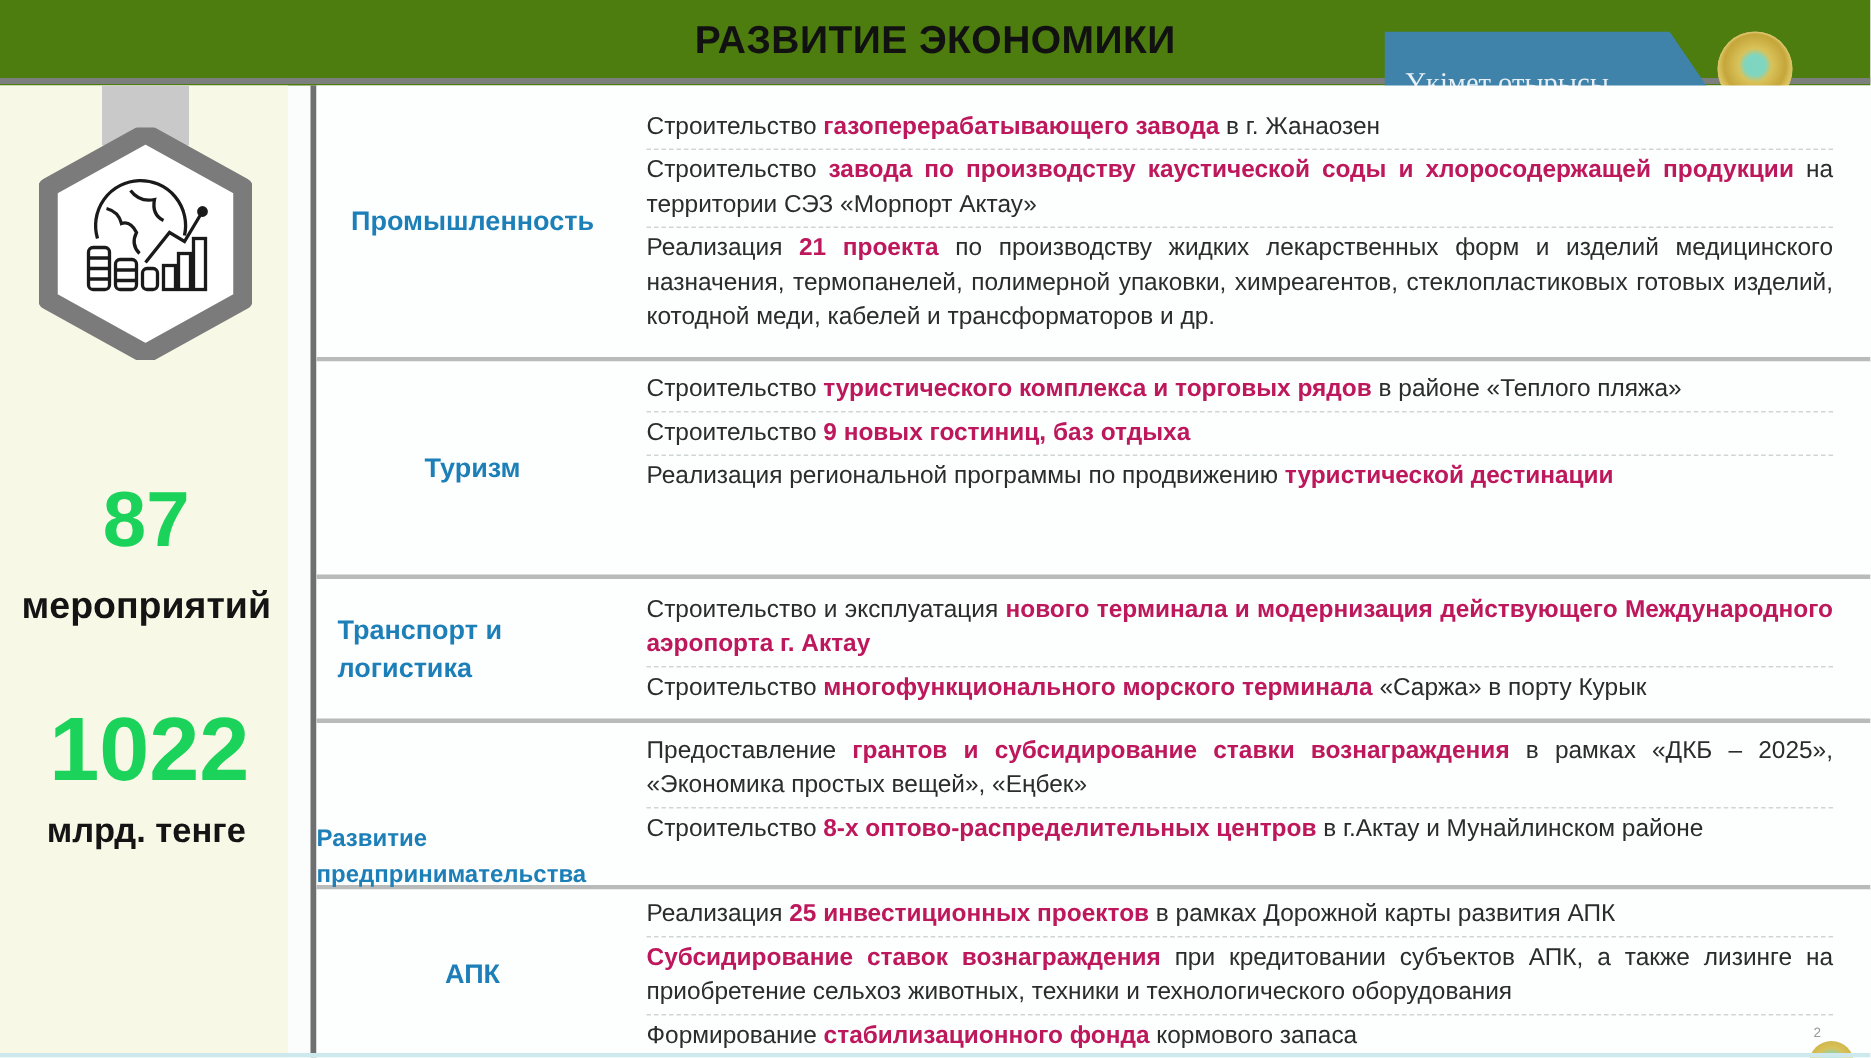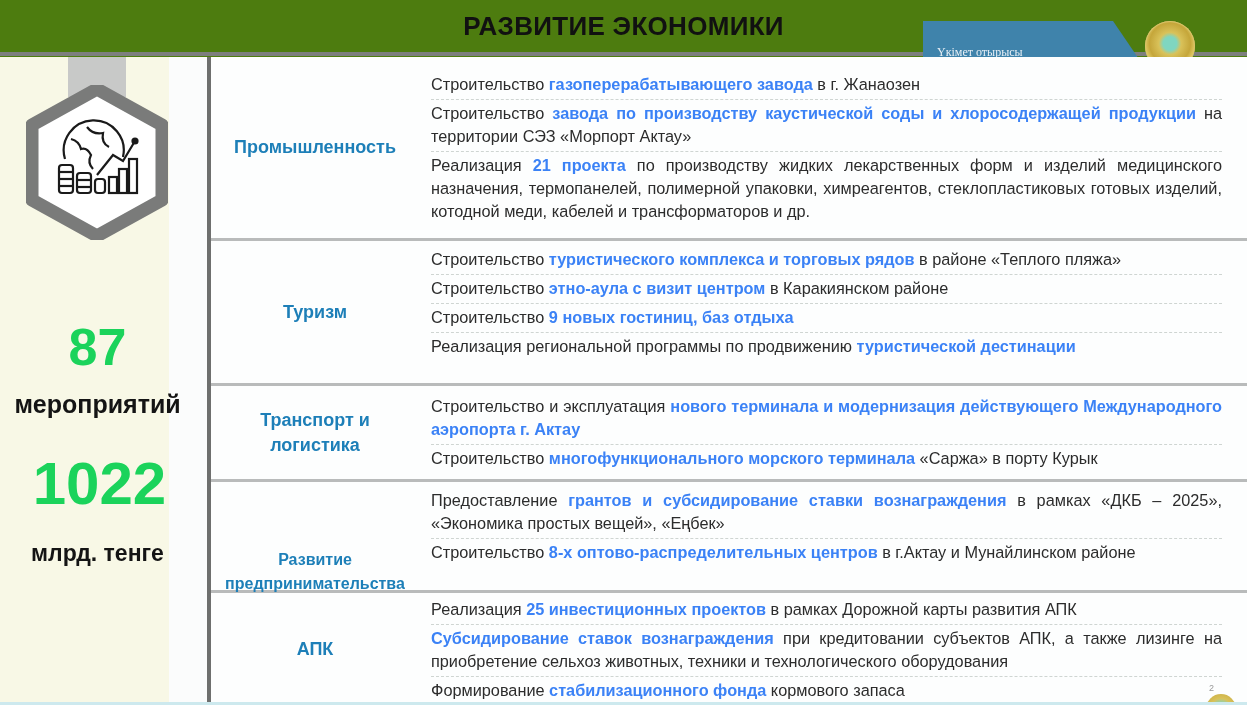--- a/index.html
+++ b/index.html
@@ -6,46 +6,46 @@
   html, body { width: 1247px; height: 705px; overflow: hidden; background: #fbfcfc; }
   body { position: relative; font-family: "Liberation Sans", sans-serif; color: #2a2a2a; }
 
   .header { position: absolute; left: 0; top: 0; width: 1247px; height: 57px; background: #4d7c0f; }
   .title { position: absolute; left: 0; width: 1247px; top: 11px; text-align: center; font-weight: bold; font-size: 26px; letter-spacing: 0.3px; color: #111; padding-right: 0; }
   .header-line { position: absolute; left: 0; top: 52px; width: 1247px; height: 4px; background: #7d7f7e; }
 
   .badge { position: absolute; left: 923px; top: 21px; width: 230px; height: 47px; }
   .badge svg { position: absolute; left: 0; top: 0; }
   .badge .line1 { position: absolute; left: 8px; top: 3px; font-family: "Liberation Serif", serif; font-size: 17px; color: #e8f0f6; white-space: nowrap; margin-top: 40px; }
-  .badge .line2 { position: absolute; left: 14px; top: 24px; font-family: "Liberation Serif", serif; font-size: 12px; color: #e8f0f6; white-space: nowrap; }
+  .badge .line2 { position: absolute; left: 14px; top: 24px; font-family: "Liberation Serif", serif; font-size: 19px; color: #e8f0f6; white-space: nowrap; }
   .emblem { position: absolute; left: 1145px; top: 21px; width: 50px; height: 50px; border-radius: 50%;
     background: radial-gradient(circle at 50% 45%, #7fd6c0 0 18%, #d9c25a 30%, #c5a63a 55%, #e4cf6a 70%, #b99430 100%); box-shadow: 0 0 0 1px #d8c26a inset; }
 
-  .left-panel { position: absolute; left: 0; top: 57px; width: 169px; height: 648px; background: #f8f8e6; }
+  .left-panel { position: absolute; left: 0; top: 57px; width: 192px; height: 648px; background: #f8f8e6; }
   .hang-bar { position: absolute; left: 68px; top: 0; width: 58px; height: 40px; background: #c8c9c8; }
   .hexagon { position: absolute; left: 26px; top: 28px; width: 142px; height: 155px; }
   .hex-icon { position: absolute; left: 57px; top: 118px; width: 84px; height: 78px; }
 
   .stat-num { position: absolute; left: 0; width: 195px; text-align: center; font-weight: bold; color: #1bd35b; }
   .stat-label { position: absolute; left: 0; width: 195px; text-align: center; font-weight: bold; color: #141414; }
   .n1 { top: 260px; font-size: 52px; }
   .l1 { top: 333px; font-size: 25px; }
-  .n2 { top: 392px; font-size: 60px; left: 2px; }
+  .n2 { top: 408px; font-size: 60px; left: 2px; }
   .l2 { top: 483px; font-size: 23px; }
 
   .divider-v { position: absolute; left: 207px; top: 57px; width: 4px; height: 648px; background: #6e6f6e; }
 
   .table { position: absolute; left: 211px; top: 57px; width: 1036px; }
   .row { position: absolute; left: 0; width: 1036px; border-bottom: 3px solid #b9bbbb; background: #fdfefe; }
-  .cat { position: absolute; left: 0; top: 0; width: 208px; height: 100%; display: flex; align-items: center; justify-content: center; text-align: center; font-weight: bold; color: #1d7fb8; font-size: 18px; line-height: 25px; }
+  .cat { position: absolute; left: 0; top: 0; width: 208px; height: 100%; display: flex; align-items: center; justify-content: center; font-weight: bold; color: #1d7fb8; font-size: 18px; line-height: 25px; }
   .cat.small { font-size: 16px; line-height: 24px; margin-top: 36px; }
   .items { position: absolute; left: 220px; top: 0; width: 791px; }
   .item { position: relative; font-size: 16.3px; line-height: 23px; color: #2c2c2c; text-align: justify; padding-bottom: 3px; margin-bottom: 2px; border-bottom: 1px dashed #cfd5d2; }
   .item:last-child { border-bottom: none; }
-  .item .g { color: #3b82f6; font-weight: bold; }
+  .item .g { color: #be185d; font-weight: bold; }
   .item.just { text-align-last: left; }
 
   .page-num { position: absolute; left: 1209px; top: 683px; font-size: 9px; color: #999; }
   .mini-emblem { position: absolute; left: 1206px; top: 694px; width: 30px; height: 30px; border-radius: 50%; background: radial-gradient(circle, #7fd6c0 0 25%, #d9c25a 50%, #c5a63a 100%); }
   .bottom-line { position: absolute; left: 0; top: 702px; width: 1247px; height: 3px; background: #cde9ee; }
 </style>
 </head>
 <body>
 
 <div class="header">
@@ -99,21 +99,20 @@
     <div class="items" style="top:16px;">
         <div class="item just"><span>Строительство </span><span class="g">газоперерабатывающего завода</span><span> в г. Жанаозен</span></div>
         <div class="item just"><span>Строительство </span><span class="g">завода по производству каустической соды и хлоросодержащей продукции</span><span> на территории СЭЗ «Морпорт Актау»</span></div>
         <div class="item just"><span>Реализация </span><span class="g">21 проекта</span><span> по производству жидких лекарственных форм и изделий медицинского назначения, термопанелей, полимерной упаковки, химреагентов, стеклопластиковых готовых изделий, котодной меди, кабелей и трансформаторов и др.</span></div>
       </div>
   </div>
   <div class="row" style="top:184px; height:145px;">
     <div class="cat">Туризм</div>
     <div class="items" style="top:7px;">
         <div class="item just"><span>Строительство </span><span class="g">туристического комплекса и торговых рядов</span><span> в районе «Теплого пляжа»</span></div>
-        <div class="item just"><span>Строительство </span><span class="g">этно-аула с визит центром</span><span> в Каракиянском районе</span></div>
         <div class="item just"><span>Строительство </span><span class="g">9 новых гостиниц, баз отдыха</span></div>
         <div class="item just"><span>Реализация региональной программы по продвижению </span><span class="g">туристической дестинации</span></div>
       </div>
   </div>
   <div class="row" style="top:329px; height:96px;">
     <div class="cat" style="padding:0 14px;">Транспорт и логистика</div>
     <div class="items" style="top:9px;">
         <div class="item just"><span>Строительство и эксплуатация </span><span class="g">нового терминала и модернизация действующего Международного аэропорта г. Актау</span></div>
         <div class="item just"><span>Строительство </span><span class="g">многофункционального морского терминала</span><span> «Саржа» в порту Курык</span></div>
       </div>

